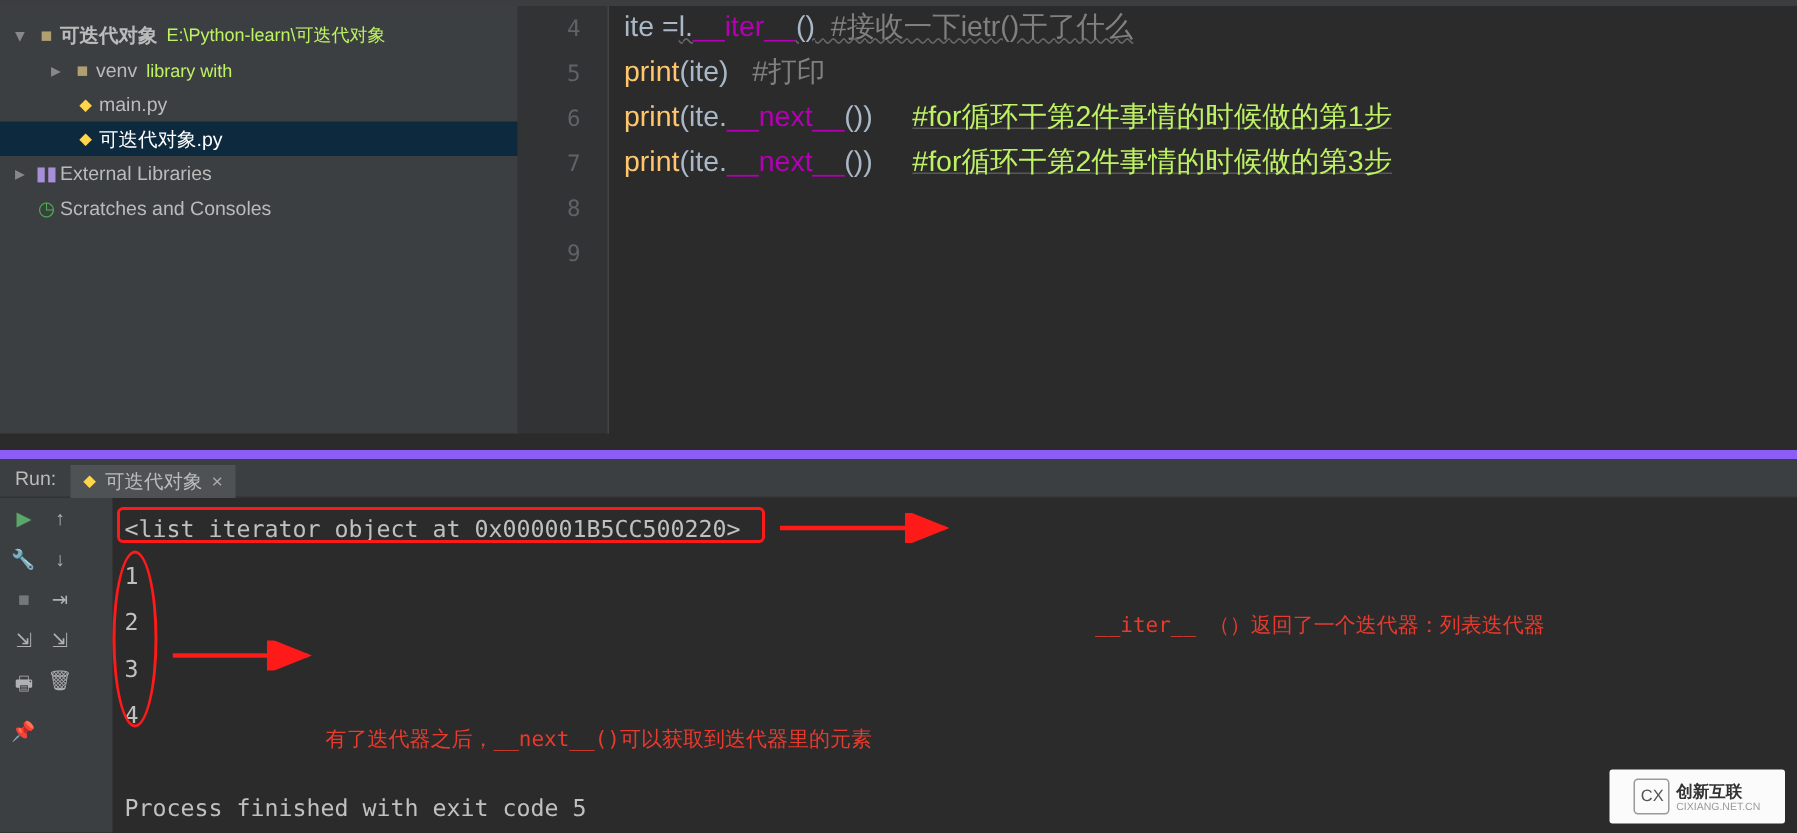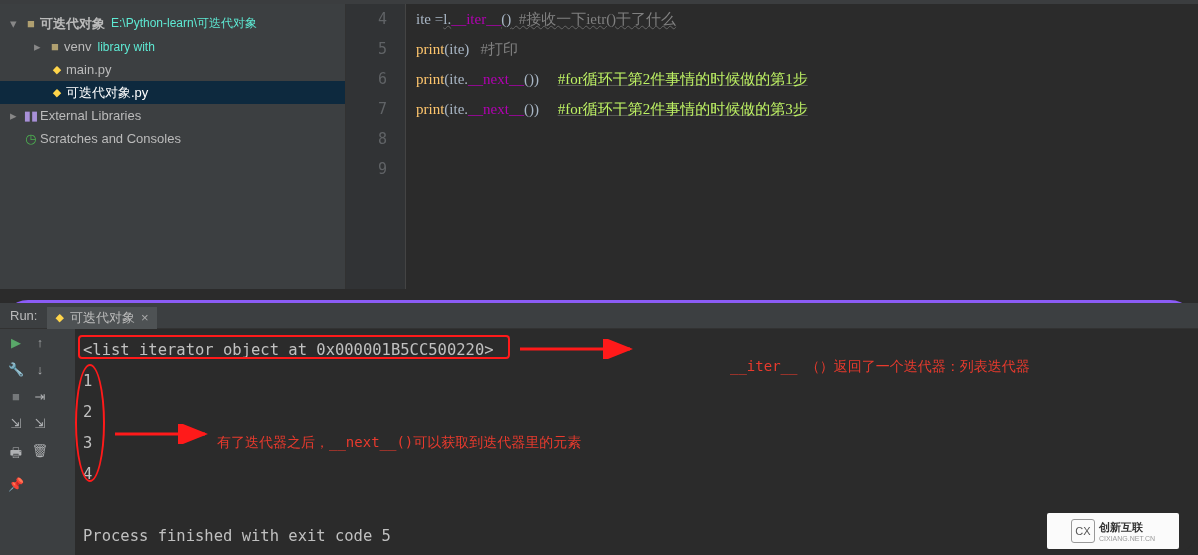--- a/index.html
+++ b/index.html
@@ -21,51 +21,51 @@
   padding-top: 8px;
 }
 .tree-row {
   display: flex; align-items: center;
   height: 23px; padding-left: 10px;
   color: #bbbbbb; white-space: nowrap;
 }
 .tree-row.sel { background: #0d293e; color: #ffffff; }
 .tree-row .arrow { width: 12px; color: #888; }
 .tree-row .ico { width: 18px; display: inline-flex; justify-content: center; }
-.tree-row .gray { color: #5eead4; margin-left: 6px; font-size: 12px; }
+.tree-row .gray { color: #bef264; margin-left: 6px; font-size: 12px; }
 .folder-ico { color: #b0a070; }
 .py-ico { color: #ffd54a; font-size: 11px; }
 .lib-ico { color: #a890d8; }
 .scr-ico { color: #4caf50; }
 
 .editor { flex: 1; display: flex; background: #2b2b2b; position: relative; }
 .gutter {
   width: 60px; background: #313335;
   text-align: right; padding-right: 18px;
   color: #606366; font-family: Consolas, monospace;
   font-size: 15px; line-height: 30px;
   border-right: 1px solid #444;
 }
 .gutter .ln { height: 30px; }
 .code {
   flex: 1; padding-left: 10px;
-  font-family: Liberation Serif, serif;
-  font-size: 15px; line-height: 30px;
+  font-family: Liberation Sans, sans-serif;
+  font-size: 19px; line-height: 30px;
 }
 .code .line { height: 30px; white-space: pre; }
 .c-fn { color: #ffc66d; }
 .c-dunder { color: #b200b2; }
 .c-cmt { color: #808080; }
 .c-cmt-kw { color: #bef264; text-decoration: underline #585858; }
 .c-white { color: #a9b7c6; }
 .c-under { text-decoration: underline wavy #666; text-decoration-thickness: 1px; }
 
 .bottom {
   position: absolute; top: 300px; left: 0; right: 0; bottom: 0;
-  background: #2b2b2b; border-top: 3px solid #8b5cf6; border-radius: 28px;
+  background: #2b2b2b; border-top: 6px solid #8b5cf6;
 }
 .run-tab-bar {
   height: 26px; background: #3c3f41;
   display: flex; align-items: center;
   border-bottom: 1px solid #323232;
 }
 .run-label { padding: 0 10px; color: #bbbbbb; }
 .run-tab {
   background: #4e5254; padding: 2px 8px;
   display: flex; align-items: center; gap: 6px;
@@ -88,26 +88,26 @@
   font-family: Consolas, monospace;
   color: #c0c0c0; font-size: 15.5px;
   line-height: 31px; position: relative;
 }
 .redbox {
   border: 2px solid #ff1a1a;
   border-radius: 4px;
   position: absolute;
   pointer-events: none;
 }
-.redtext { color: #e83a2d; font-size: 14px; position: absolute; }
+.redtext { color: #e83a2d; font-size: 14px; position: absolute; margin-top: 48px; }
 .arrow-svg { position: absolute; }
 
 .watermark {
-  position: absolute; bottom: 6px; right: 19px;
-  width: 132px; height: 36px;
+  position: absolute; bottom: 6px; right: 8px;
+  width: 117px; height: 36px;
   background: #fbfbfb; border-radius: 2px;
   display: flex; align-items: center; justify-content: center;
   color: #666; font-size: 11px; gap: 4px;
 }
 .watermark .logo {
   width: 24px; height: 24px; border: 1px solid #999; border-radius: 3px;
   display: flex; align-items: center; justify-content: center; color: #555;
 }
 .topgrad { height: 4px; background: #3b3d3f; }
 </style>

